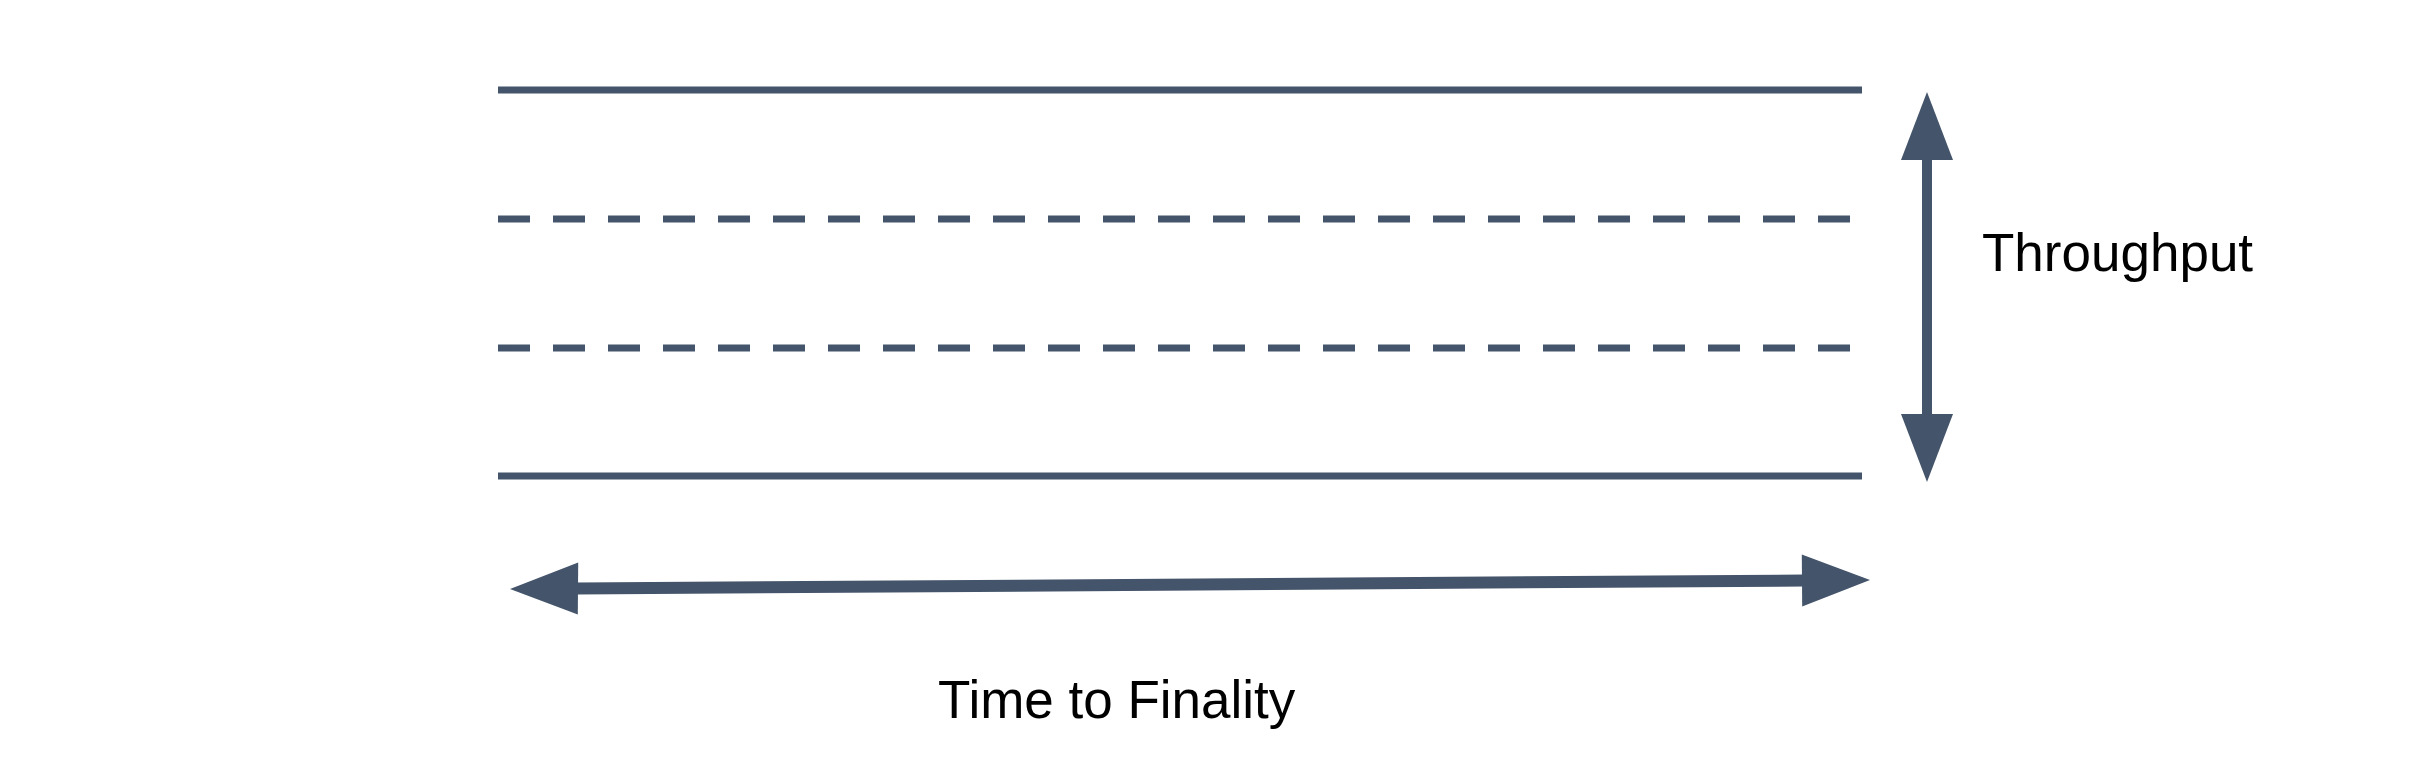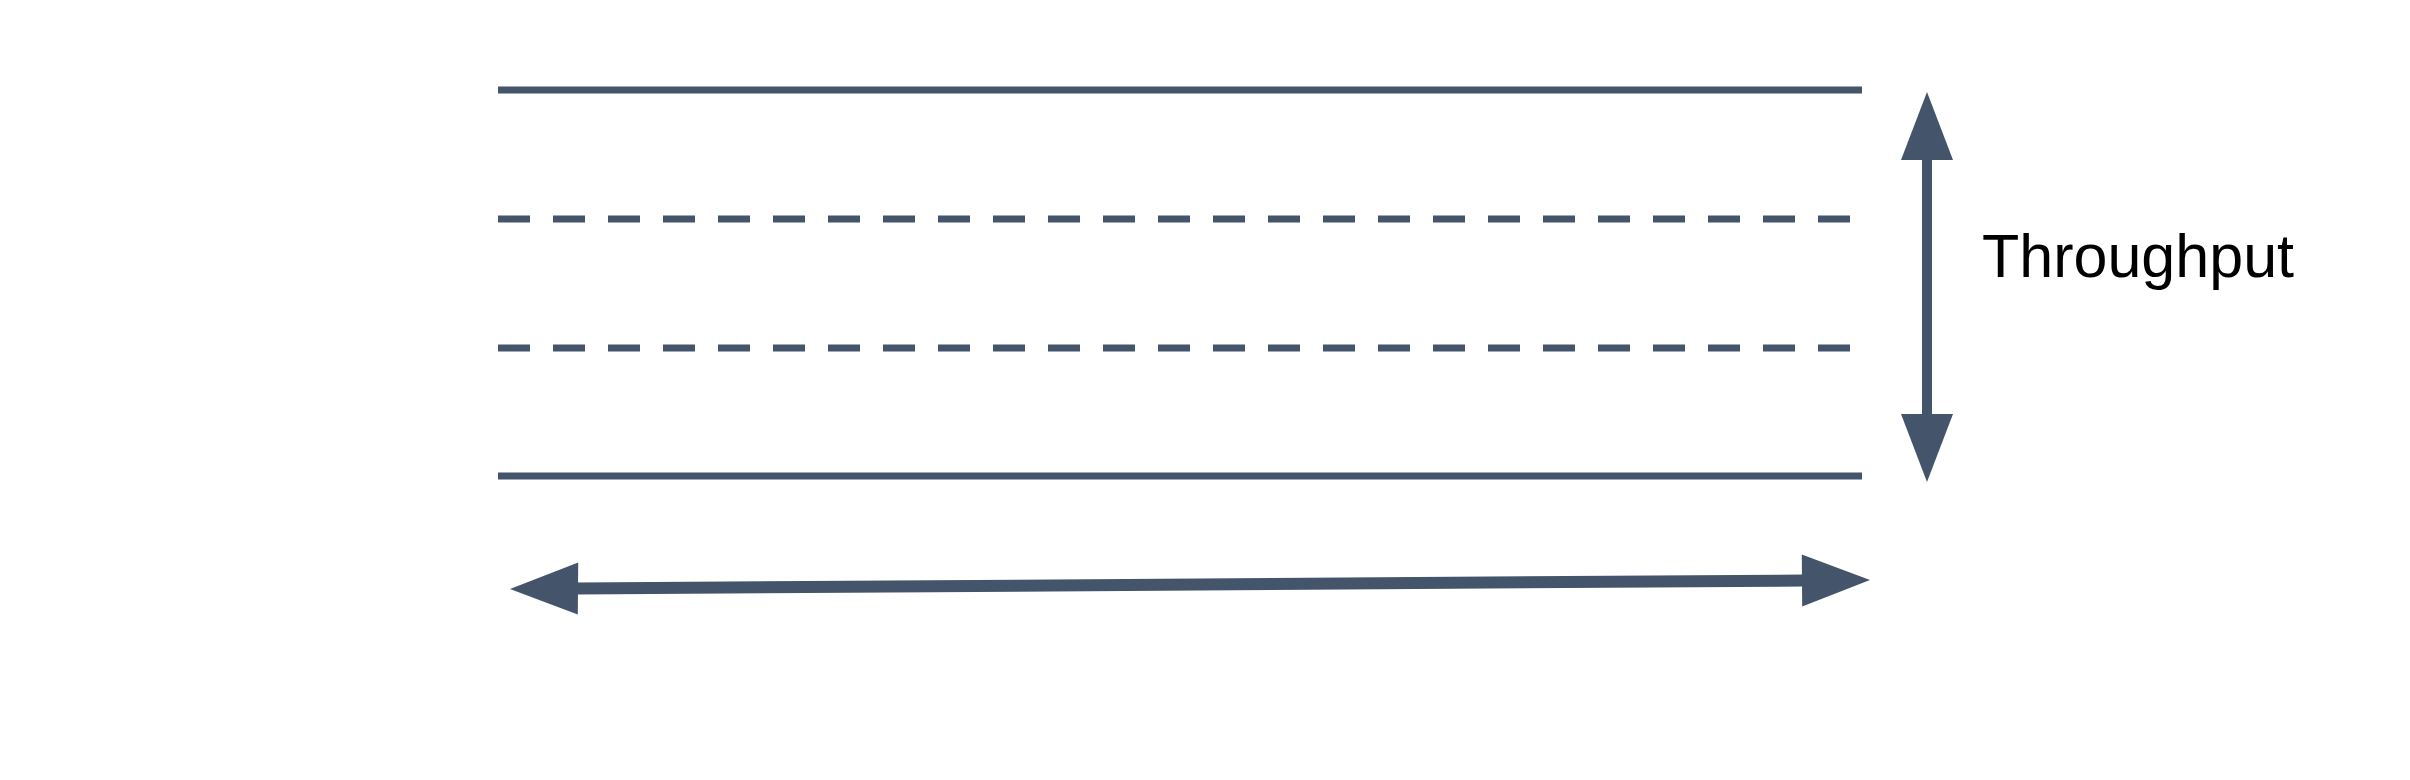--- a/index.html
+++ b/index.html
@@ -37,21 +37,21 @@
     stroke: #44546A;
     stroke-width: 12;
   }
   .arrow-head {
     fill: #44546A;
     stroke: none;
   }
   .axis-label {
     position: absolute;
     color: #000000;
-    font-size: 61px;
+    font-size: 53px;
     line-height: 1;
     white-space: nowrap;
   }
   .label-throughput {
     left: 1982px;
     top: 226px;
   }
   .label-ttf {
     left: 938px;
     top: 673px;
@@ -80,14 +80,15 @@
 
     <g>
       <line class="arrow-shaft-h" x1="576" y1="588.6" x2="1804" y2="580.5" stroke="#44546A"></line>
       <polygon class="arrow-head" points="510,589 578.2,562.5 577.8,614.6" fill="#44546A"></polygon>
       <polygon class="arrow-head" points="1870,580 1801.8,554.4 1802.2,606.5" fill="#44546A"></polygon>
     </g>
   </svg>
 
   <div class="axis-label label-throughput">Throughput</div>
 
+  <div class="axis-label label-ttf">Time to Finality</div>
 
 </div>
 
 </body></html>

